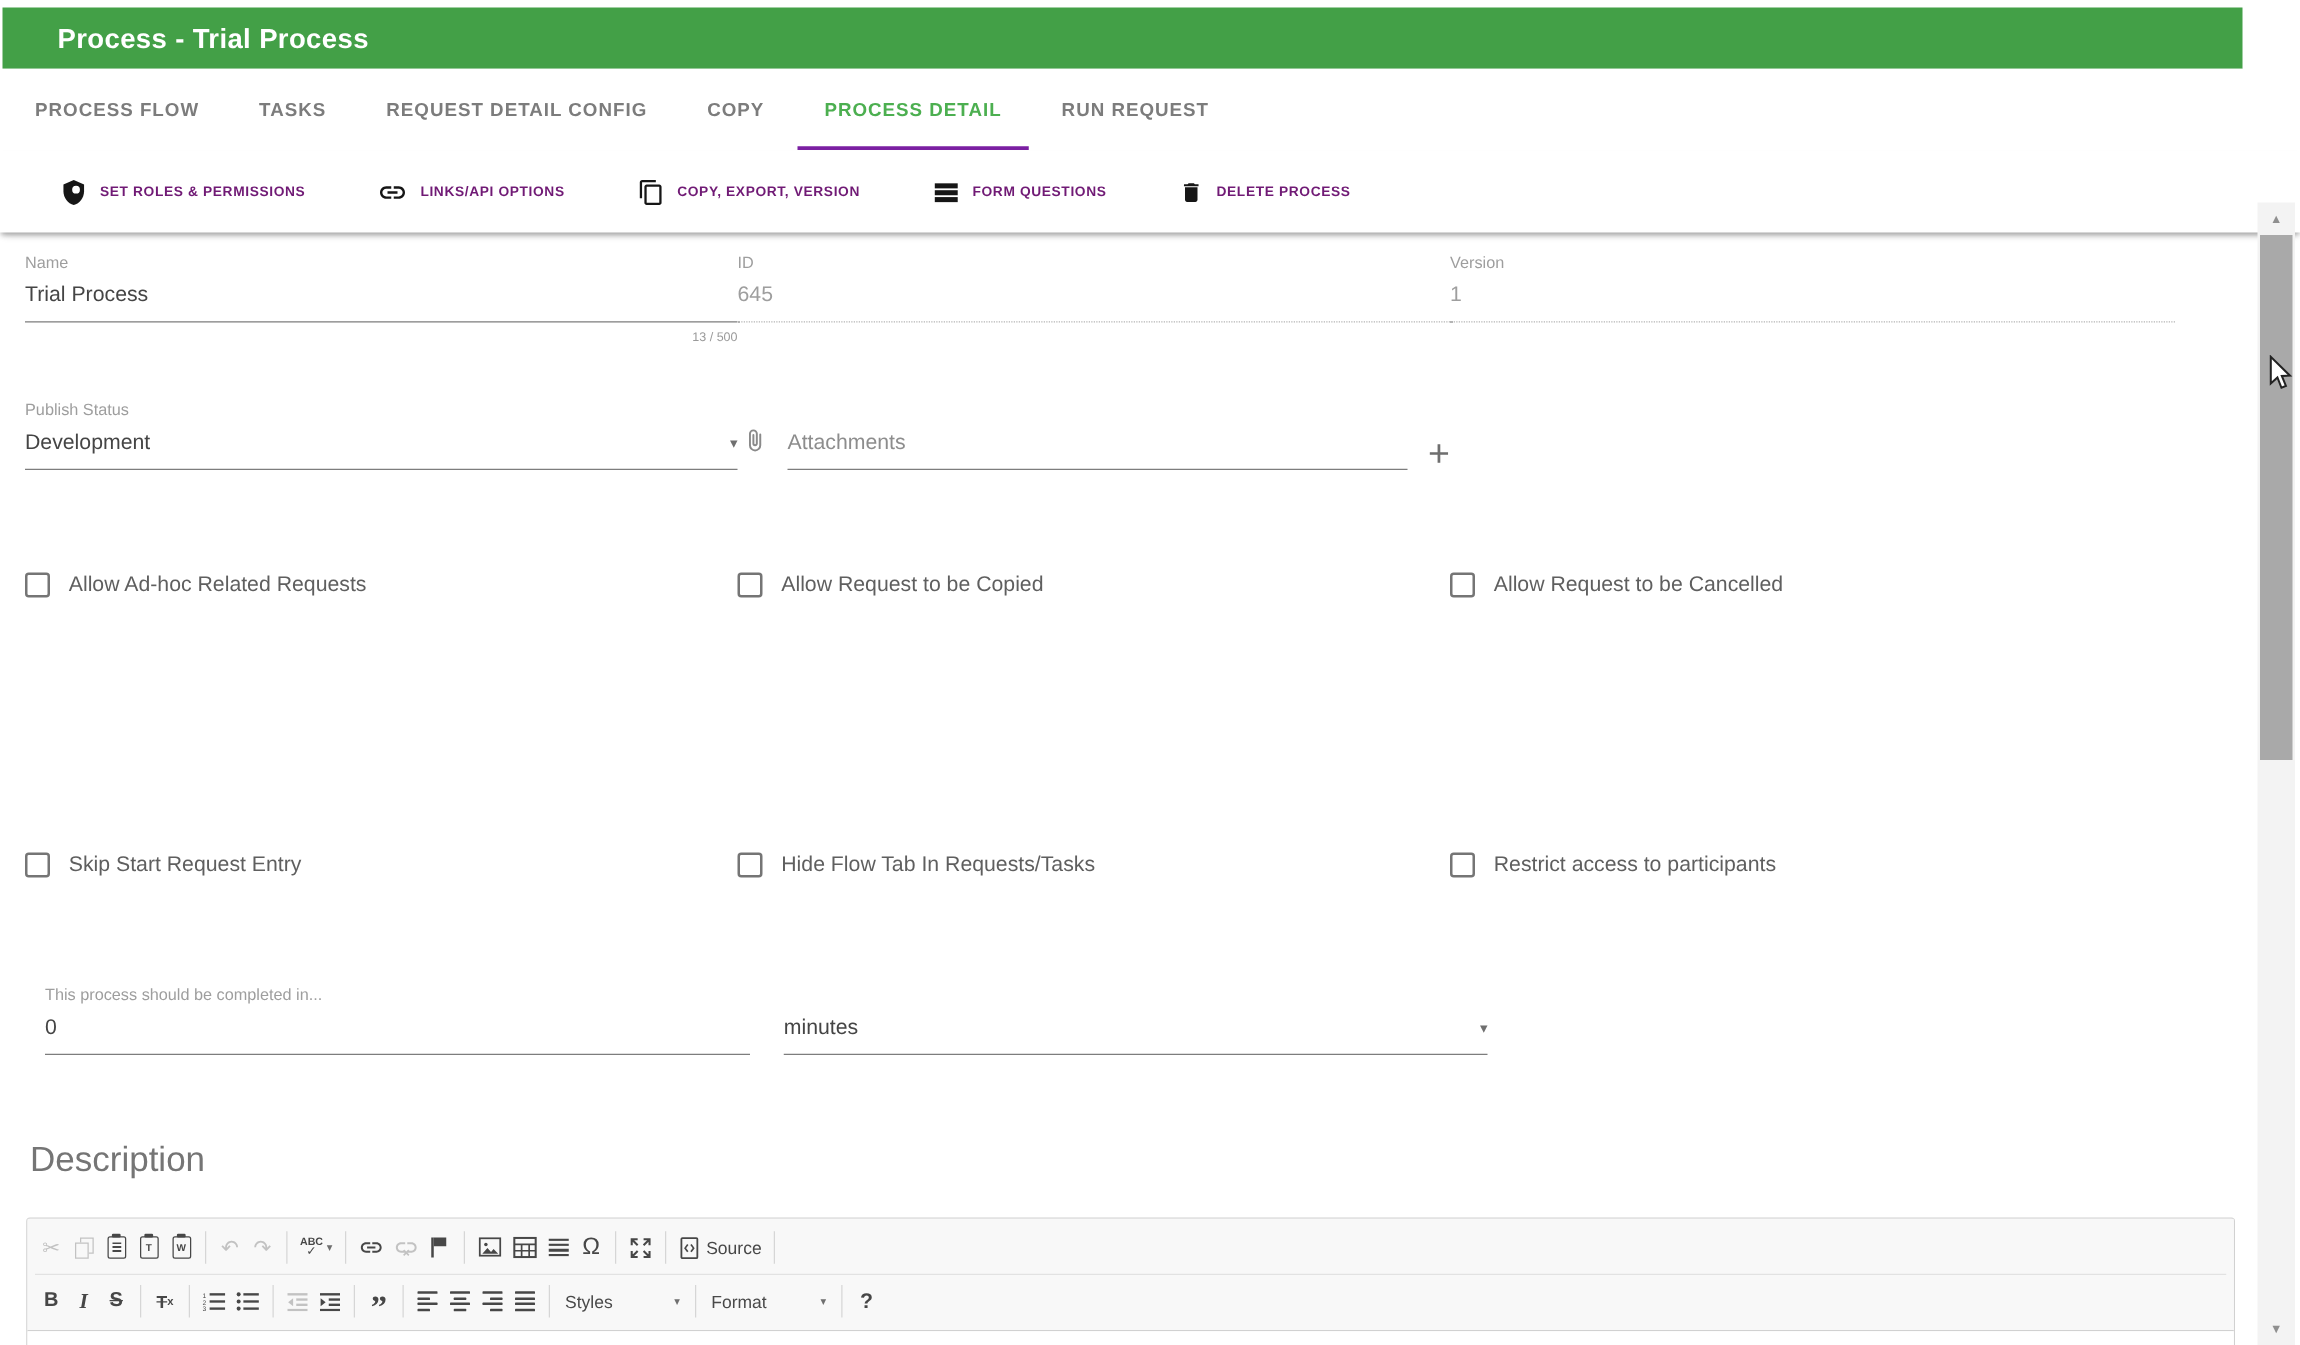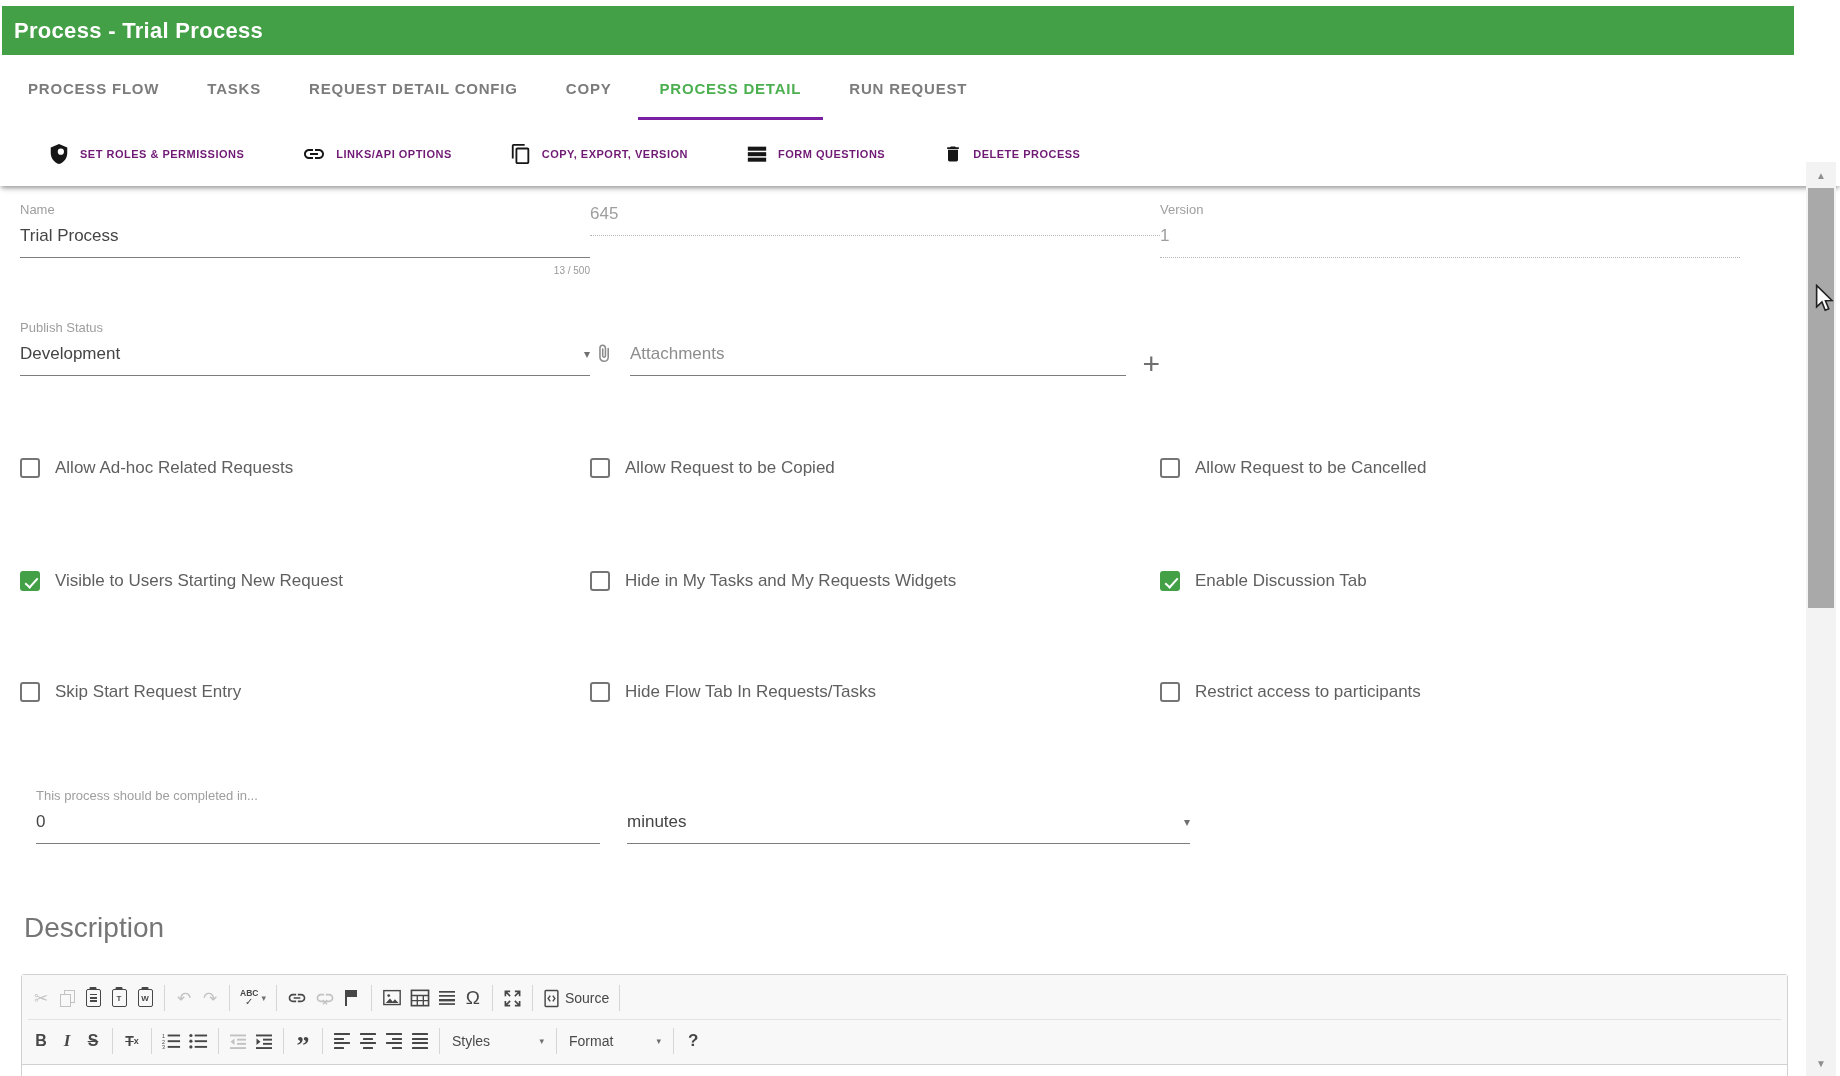--- a/index.html
+++ b/index.html
@@ -1,20 +1,20 @@
 <!DOCTYPE html>
 <html><head>
 <meta charset="utf-8">
 <style>
   html,body{margin:0;padding:0;background:#fff;}
   body{font-family:"Liberation Sans",sans-serif;-webkit-font-smoothing:antialiased;}
   #page{position:relative;width:1840px;height:1076px;overflow:hidden;background:#fff;}
 
   
-  #header{position:absolute;top:6px;left:2px;right:46px;height:49px;background:#43A047;display:flex;align-items:center;padding-left:12px;box-sizing:border-box;}
+  #header{position:absolute;top:6px;left:2px;right:46px;height:49px;background:#43A047;display:flex;align-items:center;padding-left:44px;box-sizing:border-box;}
   #header .title{color:#fff;font-size:22px;font-weight:600;letter-spacing:.3px;}
 
   
   #tabs{position:absolute;top:55px;left:0;right:46px;height:66px;display:flex;align-items:center;padding-left:28px;gap:48px;background:#fff;}
   .tab{position:relative;font-size:15px;font-weight:700;letter-spacing:.8px;color:#7c7c7c;height:100%;display:flex;align-items:center;cursor:pointer;white-space:nowrap;}
   .tab.active{color:#4CAF50;}
   .tab.active::after{content:"";position:absolute;left:-22px;right:-22px;bottom:1px;height:3px;background:#7B1FA2;}
 
   
   #actionbar{position:absolute;top:121px;left:0;right:0;height:65px;background:#fff;display:flex;align-items:center;padding-left:48px;gap:58px;box-shadow:0 3px 4px -1px rgba(0,0,0,.3),0 5px 7px -2px rgba(0,0,0,.12);z-index:3;}
@@ -174,20 +174,21 @@
 
     <div class="grid3" style="top:16px;">
       <div class="field">
         <div class="flabel">Name</div>
         <div class="fline">
             <div class="fvalue">Trial Process</div>
           </div>
         <div class="fcounter">13 / 500</div>
       </div>
       <div class="field">
+        <div class="flabel">ID</div>
         <div class="fline dotted">
             <div class="fvalue gray">645</div>
           </div>
       </div>
       <div class="field">
         <div class="flabel">Version</div>
         <div class="fline dotted">
             <div class="fvalue gray">1</div>
           </div>
       </div>
@@ -222,34 +223,20 @@
       <div class="cbrow">
         <span class="cb"></span>
         <span class="cbl">Allow Request to be Copied</span>
       </div>
       <div class="cbrow">
         <span class="cb"></span>
         <span class="cbl">Allow Request to be Cancelled</span>
       </div>
     </div>
 
-    <div class="grid3" style="top:385px;">
-      <div class="cbrow">
-        <span class="cb checked"></span>
-        <span class="cbl">Visible to Users Starting New Request</span>
-      </div>
-      <div class="cbrow">
-        <span class="cb"></span>
-        <span class="cbl">Hide in My Tasks and My Requests Widgets</span>
-      </div>
-      <div class="cbrow">
-        <span class="cb checked"></span>
-        <span class="cbl">Enable Discussion Tab</span>
-      </div>
-    </div>
 
     <div class="grid3" style="top:496px;">
       <div class="cbrow">
         <span class="cb"></span>
         <span class="cbl">Skip Start Request Entry</span>
       </div>
       <div class="cbrow">
         <span class="cb"></span>
         <span class="cbl">Hide Flow Tab In Requests/Tasks</span>
       </div>

